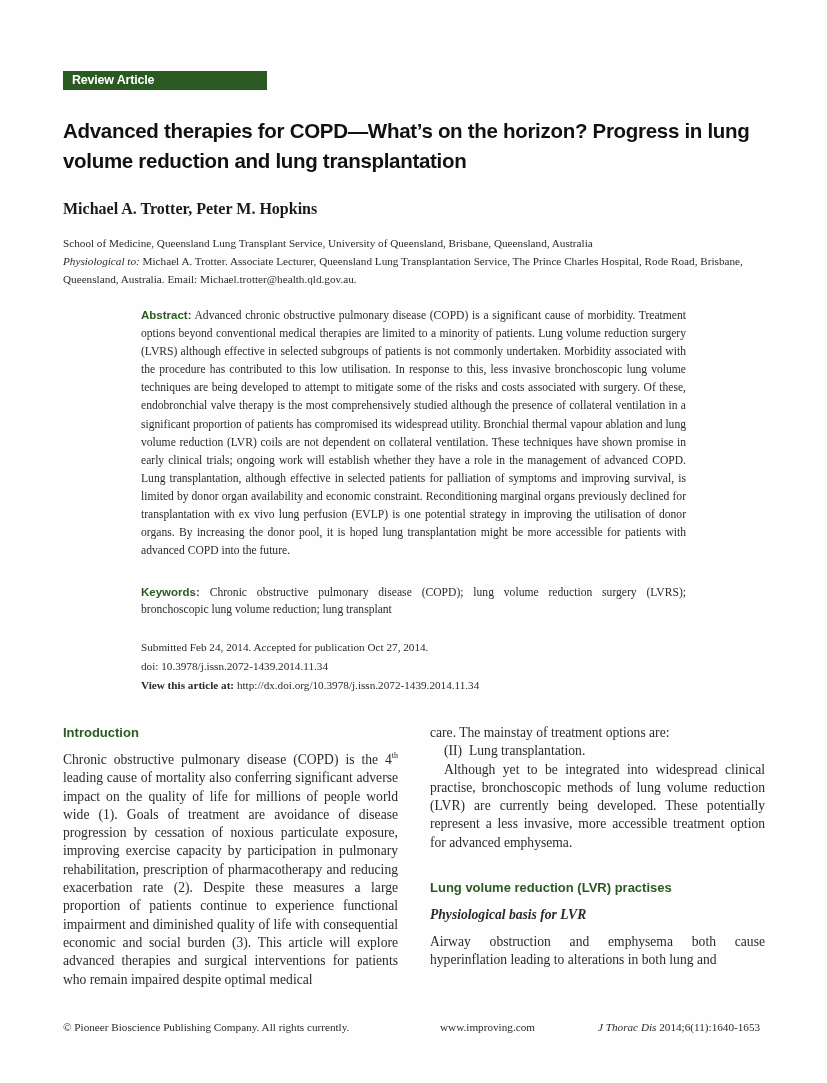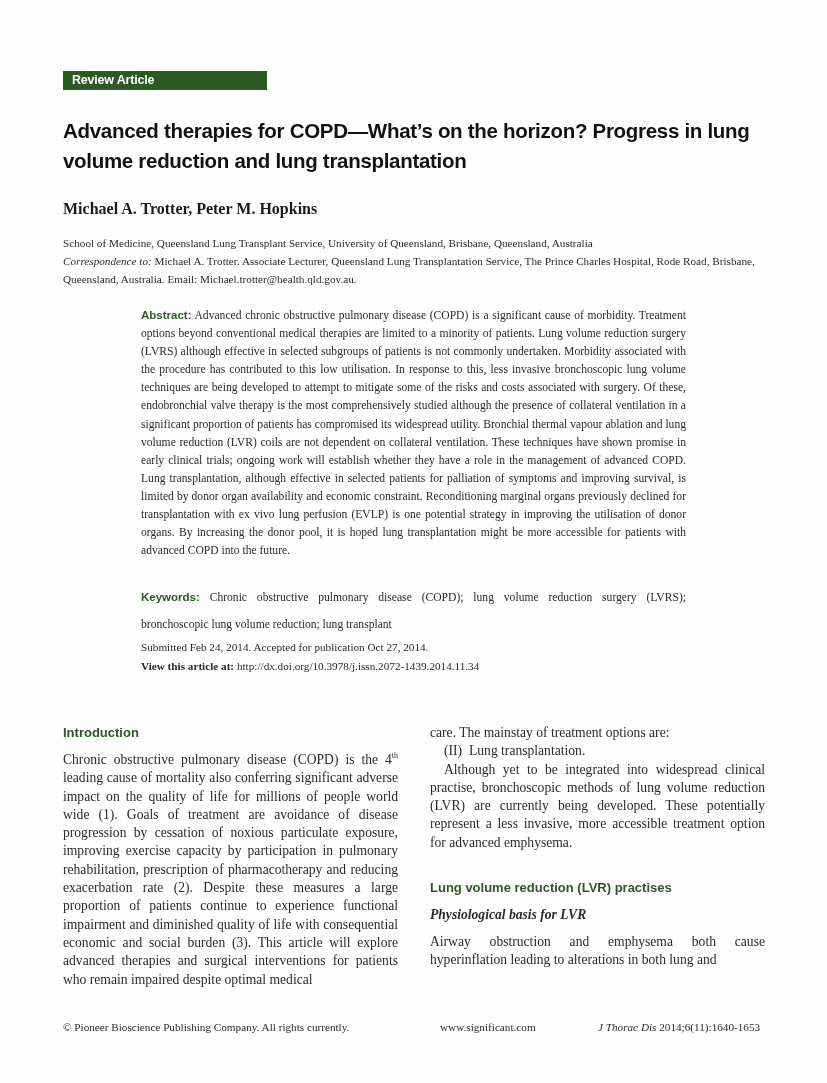--- a/index.html
+++ b/index.html
@@ -5,21 +5,21 @@
   html, body { margin: 0; padding: 0; background: #fefefe; }
   body { width: 827px; height: 1083px; position: relative; overflow: hidden; color: #1a1a1a; font-family: "Liberation Serif", serif; }
   .abs { position: absolute; }
   .badge { left: 63px; top: 71px; width: 204px; height: 19px; background: #2a5a22; color: #fff; font-family: "Liberation Sans", sans-serif; font-weight: bold; font-size: 12.5px; line-height: 19px; padding-left: 9px; box-sizing: border-box; letter-spacing: -0.2px; }
   .title { left: 63px; top: 116px; width: 720px; font-family: "Liberation Sans", sans-serif; font-weight: bold; font-size: 20.5px; line-height: 30px; color: #111; letter-spacing: -0.3px; }
   .authors { left: 63px; top: 200px; font-weight: bold; font-size: 16px; color: #1a1a1a; }
   .affil { left: 63px; top: 234px; width: 700px; font-size: 11.2px; line-height: 18px; color: #2a2a2a; }
   .affil .corr-label { font-style: italic; }
   .abstract { left: 141px; top: 306px; width: 545px; font-size: 11.6px; line-height: 18.1px; text-align: justify; color: #2a2a2a; }
   .lbl { font-family: "Liberation Sans", sans-serif; font-weight: bold; color: #2a5a22; font-size: 11.5px; }
-  .keywords { left: 141px; top: 584px; width: 545px; font-size: 11.6px; line-height: 27px; text-align: justify; color: #2a2a2a; }
+  .keywords { left: 141px; top: 584px; width: 545px; font-size: 11.6px; line-height: 17px; text-align: justify; color: #2a2a2a; }
   .meta { left: 141px; top: 638px; width: 545px; font-size: 11.2px; line-height: 19px; color: #2a2a2a; }
   .meta .view-label { font-weight: bold; }
   .col { width: 335px; font-size: 13.6px; line-height: 18.3px; color: #2a2a2a; text-align: justify; }
   .col-left { left: 63px; top: 724px; }
   .col-right { left: 430px; top: 724px; }
   .h2 { font-family: "Liberation Sans", sans-serif; font-weight: bold; color: #2a5a22; font-size: 13px; line-height: 18px; margin: 0; }
   .col-left .h2 { margin-bottom: 9px; }
   .col p { margin: 0; }
   .indent { text-indent: 14px; }
   .list-item { padding-left: 14px; text-align: left; }
@@ -39,49 +39,50 @@
 <body>
 
 <div class="abs badge">Review Article</div>
 
 <div class="abs title">Advanced therapies for COPD—What’s on the horizon? Progress in lung volume reduction and lung transplantation</div>
 
 <div class="abs authors">Michael A. Trotter, Peter M. Hopkins</div>
 
 <div class="abs affil">
   <div>School of Medicine, Queensland Lung Transplant Service, University of Queensland, Brisbane, Queensland, Australia</div>
-  <div><span class="corr-label">Correspondence to:</span> <span>Michael A. Trotter. Associate Lecturer, Queensland Lung Transplantation Service, The Prince Charles Hospital, Rode Road, Brisbane, Queensland, Australia. Email: Michael.trotter@health.qld.gov.au.</span></div>
+  <div><span class="corr-label">Physiological to:</span> <span>Michael A. Trotter. Associate Lecturer, Queensland Lung Transplantation Service, The Prince Charles Hospital, Rode Road, Brisbane, Queensland, Australia. Email: Michael.trotter@health.qld.gov.au.</span></div>
 </div>
 
 <div class="abs abstract">
   <span class="lbl">Abstract:</span>
   <span>Advanced chronic obstructive pulmonary disease (COPD) is a significant cause of morbidity. Treatment options beyond conventional medical therapies are limited to a minority of patients. Lung volume reduction surgery (LVRS) although effective in selected subgroups of patients is not commonly undertaken. Morbidity associated with the procedure has contributed to this low utilisation. In response to this, less invasive bronchoscopic lung volume techniques are being developed to attempt to mitigate some of the risks and costs associated with surgery. Of these, endobronchial valve therapy is the most comprehensively studied although the presence of collateral ventilation in a significant proportion of patients has compromised its widespread utility. Bronchial thermal vapour ablation and lung volume reduction (LVR) coils are not dependent on collateral ventilation. These techniques have shown promise in early clinical trials; ongoing work will establish whether they have a role in the management of advanced COPD. Lung transplantation, although effective in selected patients for palliation of symptoms and improving survival, is limited by donor organ availability and economic constraint. Reconditioning marginal organs previously declined for transplantation with ex vivo lung perfusion (EVLP) is one potential strategy in improving the utilisation of donor organs. By increasing the donor pool, it is hoped lung transplantation might be more accessible for patients with advanced COPD into the future.</span>
 </div>
 
 <div class="abs keywords">
   <span class="lbl">Keywords:</span>
   <span>Chronic obstructive pulmonary disease (COPD); lung volume reduction surgery (LVRS); bronchoscopic lung volume reduction; lung transplant</span>
 </div>
 
 <div class="abs meta">
   <div>Submitted Feb 24, 2014. Accepted for publication Oct 27, 2014.</div>
+  <div>doi: 10.3978/j.issn.2072-1439.2014.11.34</div>
   <div><span class="view-label">View this article at:</span> <span>http://dx.doi.org/10.3978/j.issn.2072-1439.2014.11.34</span></div>
 </div>
 
 <div class="abs col col-left">
   <h2 class="h2">Introduction</h2>
   <p><span>Chronic obstructive pulmonary disease (COPD) is the 4</span><sup>th</sup><span> leading cause of mortality also conferring significant adverse impact on the quality of life for millions of people world wide (1). Goals of treatment are avoidance of disease progression by cessation of noxious particulate exposure, improving exercise capacity by participation in pulmonary rehabilitation, prescription of pharmacotherapy and reducing exacerbation rate (2). Despite these measures a large proportion of patients continue to experience functional impairment and diminished quality of life with consequential economic and social burden (3). This article will explore advanced therapies and surgical interventions for patients who remain impaired despite optimal medical</span></p>
 </div>
 
 <div class="abs col col-right">
   <p>care. The mainstay of treatment options are:</p>
   <div class="list-item"><span class="num">(II)</span><span>Lung transplantation.</span></div>
   <p class="indent">Although yet to be integrated into widespread clinical practise, bronchoscopic methods of lung volume reduction (LVR) are currently being developed. These potentially represent a less invasive, more accessible treatment option for advanced emphysema.</p>
   <div class="sec2">
     <h2 class="h2">Lung volume reduction (LVR) practises</h2>
     <h3 class="h3">Physiological basis for LVR</h3>
     <p>Airway obstruction and emphysema both cause hyperinflation leading to alterations in both lung and</p>
   </div>
 </div>
 
 <div class="abs footer foot-left">© Pioneer Bioscience Publishing Company. All rights currently.</div>
-<div class="abs footer foot-mid">www.significant.com</div>
+<div class="abs footer foot-mid">www.improving.com</div>
 <div class="abs footer foot-right"><span class="j">J Thorac Dis</span><span> 2014;6(11):1640-1653</span></div>
 
 </body></html>

